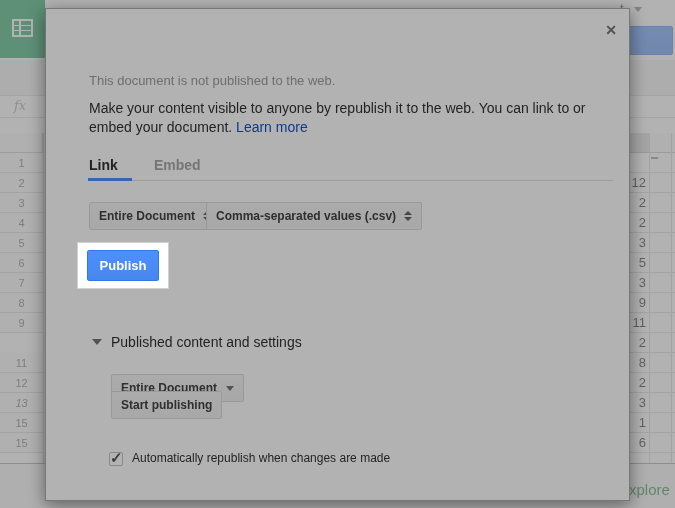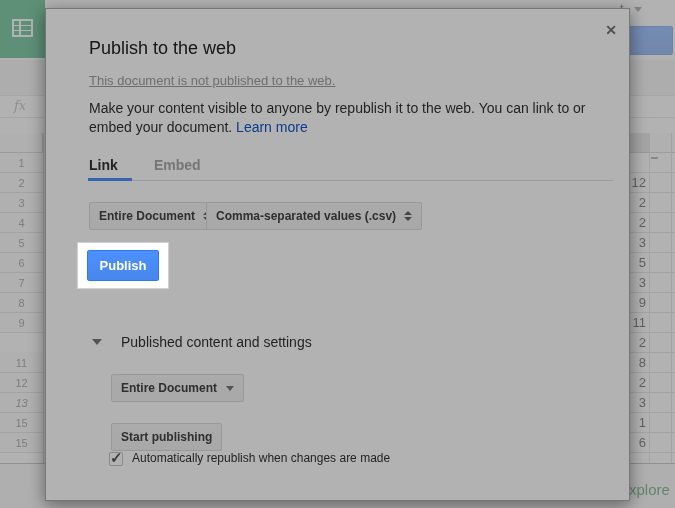--- a/index.html
+++ b/index.html
@@ -47,44 +47,44 @@
     background:#f7f7f7; border-top:1px solid #999; }
   .explore { position:absolute; left:619px; top:17px; font-size:15px; color:#188038; }
   
   .modal-backdrop { position:absolute; inset:0; z-index:5; background:rgba(255,255,255,0.5); }
   
   .dialog { position:absolute; left:45px; top:8px; width:585px; height:493px; z-index:10;
     background:#fff; border:1px solid #ababab; box-shadow:0 4px 16px rgba(0,0,0,0.45); }
   .dlg-close { position:absolute; left:552px; top:8px; width:26px; height:26px;
     text-align:center; line-height:26px; font-size:14px; font-weight:bold; color:#757575; cursor:pointer; }
   .dlg-title { position:absolute; left:43px; top:29px; font-size:18px; color:#222; }
-  .dlg-status { position:absolute; left:43px; top:64px; font-size:13px; color:#9e9e9e;text-decoration:underline; }
+  .dlg-status { position:absolute; left:43px; top:64px; font-size:13px; color:#9e9e9e; }
   .dlg-desc { position:absolute; left:43px; top:90px; font-size:14px; color:#333; line-height:19px; }
   .learn-more { color:#1155cc; text-decoration:none; cursor:pointer; }
   .tab { position:absolute; top:148px; font-size:14px; font-weight:bold; cursor:pointer; }
   .tab-link { left:43px; color:#333; }
   .tab-embed { left:108px; color:#a8a8a8; }
   .tab-underline { position:absolute; left:42px; top:169px; width:44px; height:3px; background:#4d90fe; }
   .tab-divider { position:absolute; left:42px; top:171px; width:525px; height:1px; background:#e0e0e0; }
   .jfk { display:inline-flex; align-items:center; height:28px; padding:0 9px;
     background:linear-gradient(#f5f5f5,#f1f1f1); border:1px solid #dcdcdc; border-radius:2px;
     font-size:12px; font-weight:bold; color:#444; cursor:pointer; white-space:nowrap; }
   .sel-scope { position:absolute; left:43px; top:193px; }
   .sel-format { position:absolute; left:160px; top:193px; }
   .updown { display:inline-flex; flex-direction:column; gap:2px; margin-left:8px; }
   .updown i { display:block; width:0; height:0; border-left:4px solid transparent; border-right:4px solid transparent; }
   .updown .u { border-bottom:4px solid #666; }
   .updown .d { border-top:4px solid #666; }
   .sec-caret { position:absolute; left:46px; top:330px; width:0; height:0;
     border-left:5px solid transparent; border-right:5px solid transparent; border-top:6px solid #777; cursor:pointer; }
-  .sec-header { position:absolute; left:65px; top:325px; font-size:14px; color:#333; cursor:pointer;margin-left:10px; }
+  .sec-header { position:absolute; left:65px; top:325px; font-size:14px; color:#333; cursor:pointer; }
   .btn-content-sel { position:absolute; left:65px; top:365px; }
   .caret-down { display:inline-block; width:0; height:0; margin-left:9px;
     border-left:4px solid transparent; border-right:4px solid transparent; border-top:5px solid #777; }
-  .btn-start { position:absolute; left:65px; top:414px; }
+  .btn-start { position:absolute; left:65px; top:382px; }
   .cb { position:absolute; left:63px; top:443px; width:14px; height:14px;
     background:#fff; border:1px solid #c6c6c6; border-radius:2px; cursor:pointer; }
   .cb .mark { position:absolute; left:0px; top:-4px; font-size:15px; font-weight:bold; color:#555; }
   .cb-label { position:absolute; left:86px; top:442px; font-size:12px; color:#333; }
   
   .dim-overlay { position:absolute; inset:0; z-index:20; background:rgba(0,0,0,0.30); pointer-events:none; }
   .highlight-box { position:absolute; left:77px; top:242px; width:92px; height:47px; z-index:30;
     background:#fff; border:1px solid rgba(0,0,0,0.18); }
   .publish-btn { position:absolute; left:9px; top:7px; width:72px; height:31px;
     background:linear-gradient(#4d90fe,#4787ed); border:1px solid #3079ed; border-radius:2px;
@@ -184,21 +184,20 @@
   </div>
   <div class="gs-bottombar">
     <span class="explore">Explore</span>
   </div>
 </div>
 
 <div class="modal-backdrop"></div>
 
 <div class="dialog">
   <div class="dlg-close">✕</div>
-  <div class="dlg-title">Publish to the web</div>
   <div class="dlg-status">This document is not published to the web.</div>
   <div class="dlg-desc">
     <span>Make your content visible to anyone by republish it to the web. You can link to or</span><br>
     <span>embed your document.</span>
     <a class="learn-more">Learn more</a>
   </div>
   <div class="tab tab-link">Link</div>
   <div class="tab tab-embed">Embed</div>
   <div class="tab-divider"></div>
   <div class="tab-underline"></div>

